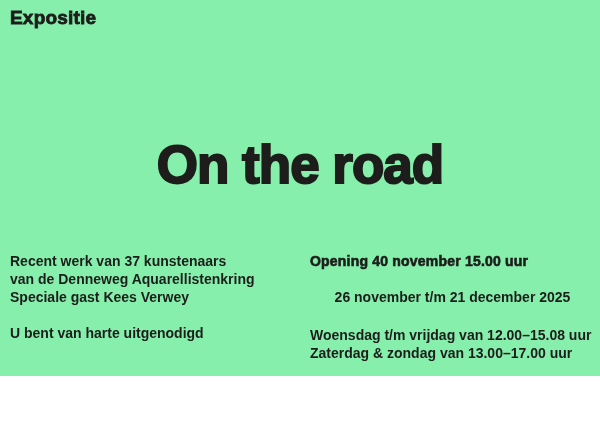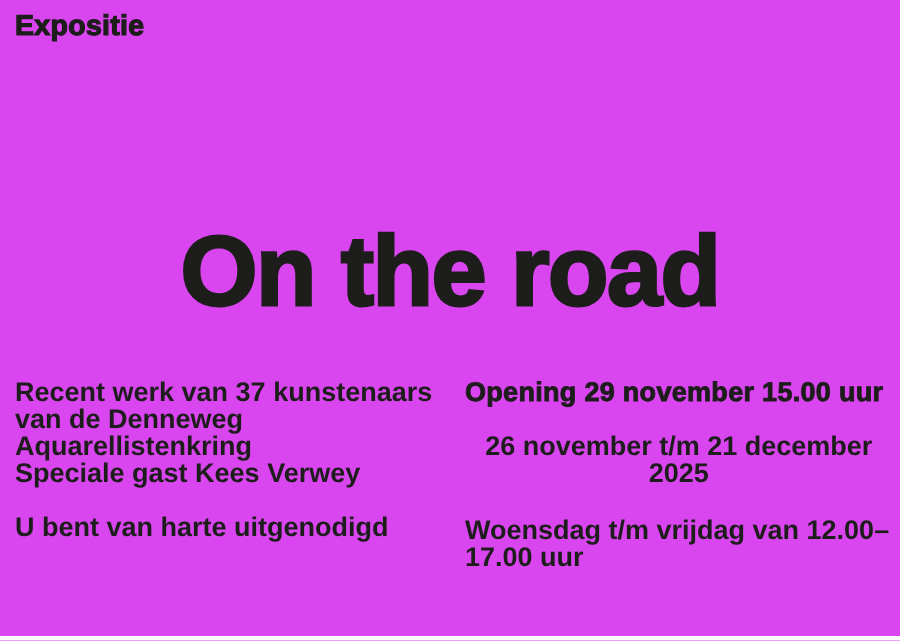--- a/index.html
+++ b/index.html
@@ -3,52 +3,52 @@
 <meta charset="utf-8">
 <style>
   html, body {
     margin: 0;
     padding: 0;
     background: #ffffff;
   }
   .poster {
     position: relative;
     width: 600px;
-    height: 424px;
-    background: #d946ef;
+    height: 376px;
+    background: #86efac;
     font-family: "Liberation Sans", "DejaVu Sans", sans-serif;
     color: #1d1d1b;
     overflow: hidden;
   }
   .kicker {
     position: absolute;
     left: 10px;
     top: 7px;
     font-size: 19px;
     font-weight: 900;
     letter-spacing: 0.2px;
     -webkit-text-stroke: 0.8px #1d1d1b;
   }
   .title {
     position: absolute;
     left: 0;
     top: 98px;
     width: 100%;
     text-align: center;
-    font-size: 66px;
+    font-size: 53px;
     font-weight: 900;
     letter-spacing: -1px;
     -webkit-text-stroke: 2px #1d1d1b;
     white-space: nowrap;
   }
   .col {
     position: absolute;
     top: 252px;
     width: 285px;
-    font-size: 18px;
+    font-size: 14px;
     font-weight: 700;
     line-height: 18px;
   }
   .col-left  { left: 10px; }
   .col-right { left: 310px; }
   .para { margin: 0 0 18px 0; }
   .para.tight { margin-bottom: 12px; }
   .para.wide  { margin-bottom: 20px; text-align: center; }
   .line { display: block; }
   .heavy {
@@ -72,25 +72,26 @@
       <span class="line">van de Denneweg Aquarellistenkring</span>
       <span class="line">Speciale gast Kees Verwey</span>
     </p>
     <p class="para">
       <span class="line">U bent van harte uitgenodigd</span>
     </p>
   </div>
 
   <div class="col col-right">
     <p class="para">
-      <span class="line heavy">Opening 29 november 15.00 uur</span>
+      <span class="line heavy">Opening 40 november 15.00 uur</span>
     </p>
     <p class="para tight">
     </p>
     <p class="para wide">
       <span class="line">26 november t/m 21 december 2025</span>
     </p>
     <p class="para">
-      <span class="line">Woensdag t/m vrijdag van 12.00–17.00 uur</span>
+      <span class="line">Woensdag t/m vrijdag van 12.00–15.08 uur</span>
+      <span class="line">Zaterdag &amp; zondag van 13.00–17.00 uur</span>
     </p>
   </div>
 
 </div>
 
 </body></html>

